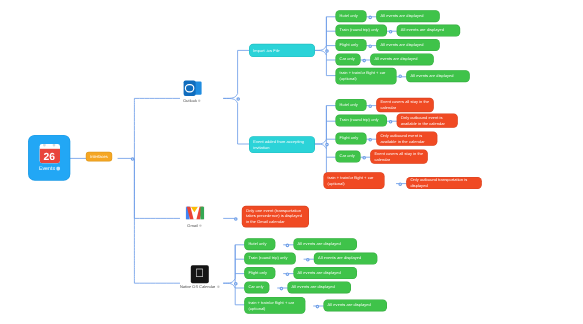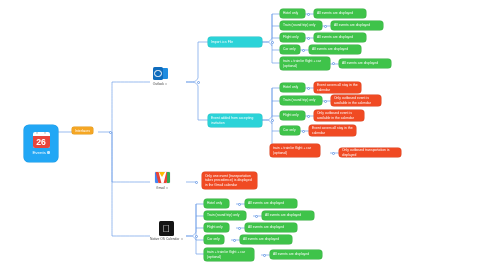--- a/index.html
+++ b/index.html
@@ -142,21 +142,21 @@
       <path d="M186,236 C192,236 194,236 196,240"></path>
 
       <path d="M236,204 L245,204"></path>
       <path d="M253,216 L262,216"></path>
       <path d="M236,228 L245,228"></path>
       <path d="M231,240 L240,240"></path>
       <path d="M261,255 L270,255"></path>
     </g>
   </svg>
 
-  <div class="root" style="left:24px;top:125px;">
+  <div class="root" style="left:24px;top:113px;">
     <div class="cal">
       <div class="pin l"></div>
         <div class="pin r"></div>
       <div class="band"></div>
       <div class="mon">JUN</div>
       <div class="day">26</div>
     </div>
     <div class="rlabel">
       <span>Events</span>
       <span class="dot"></span>

